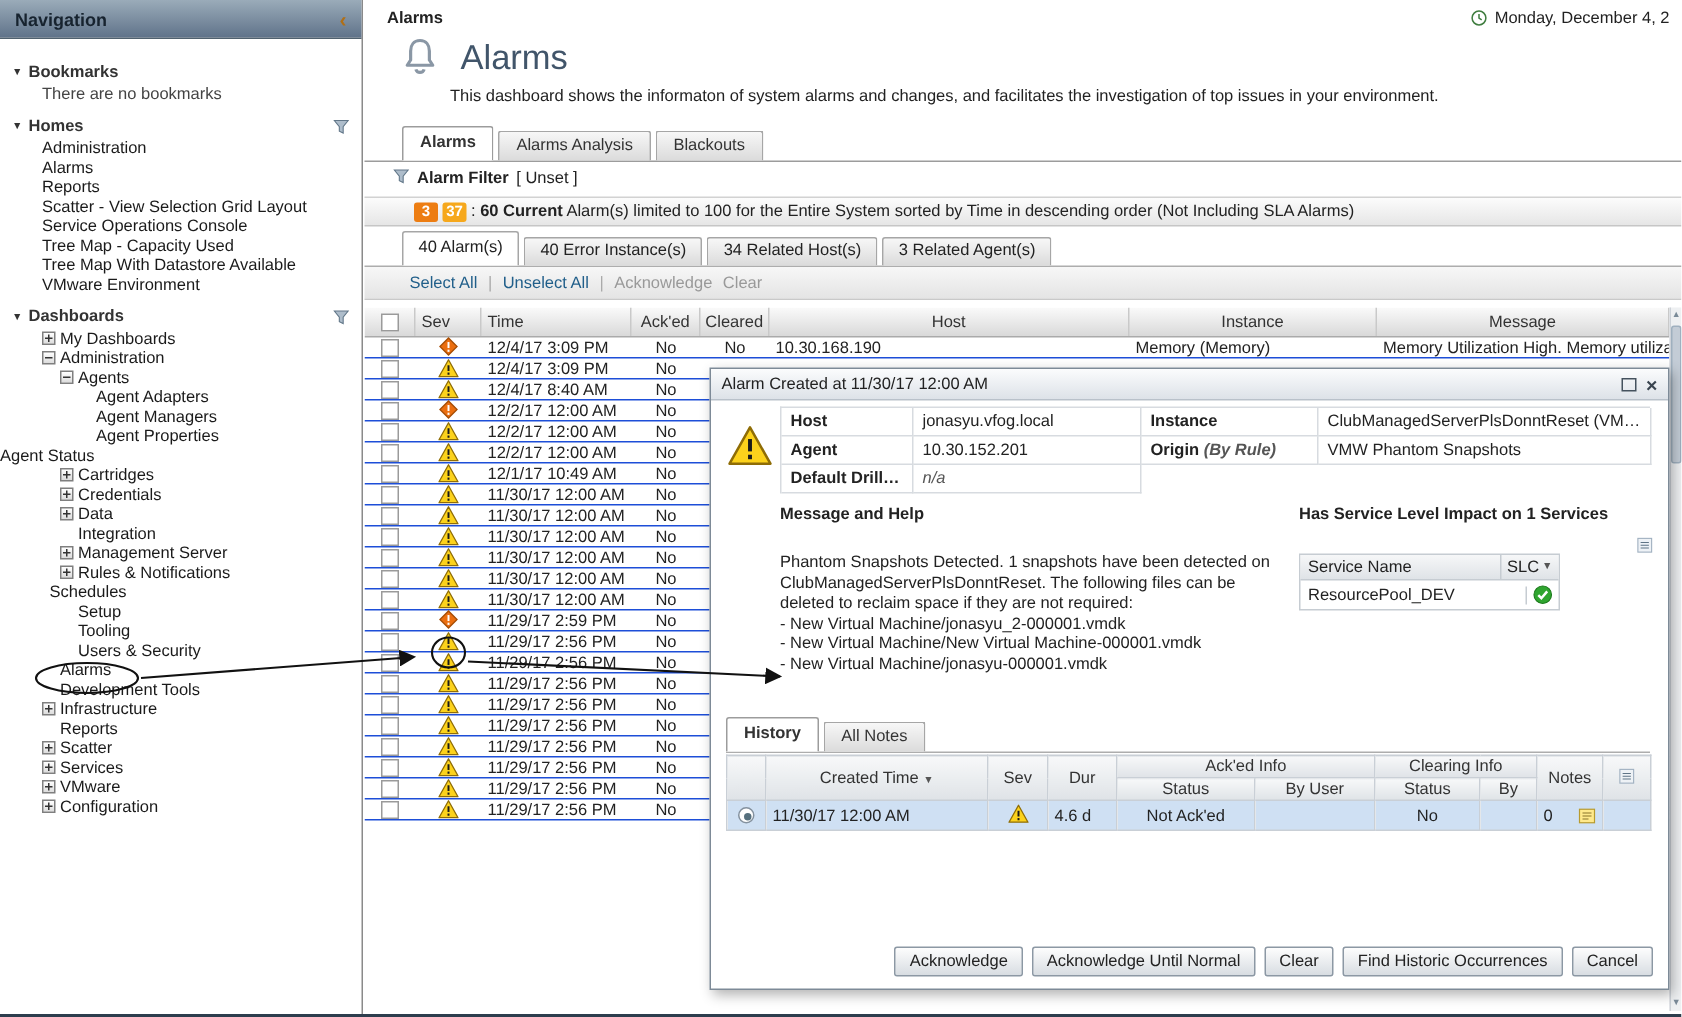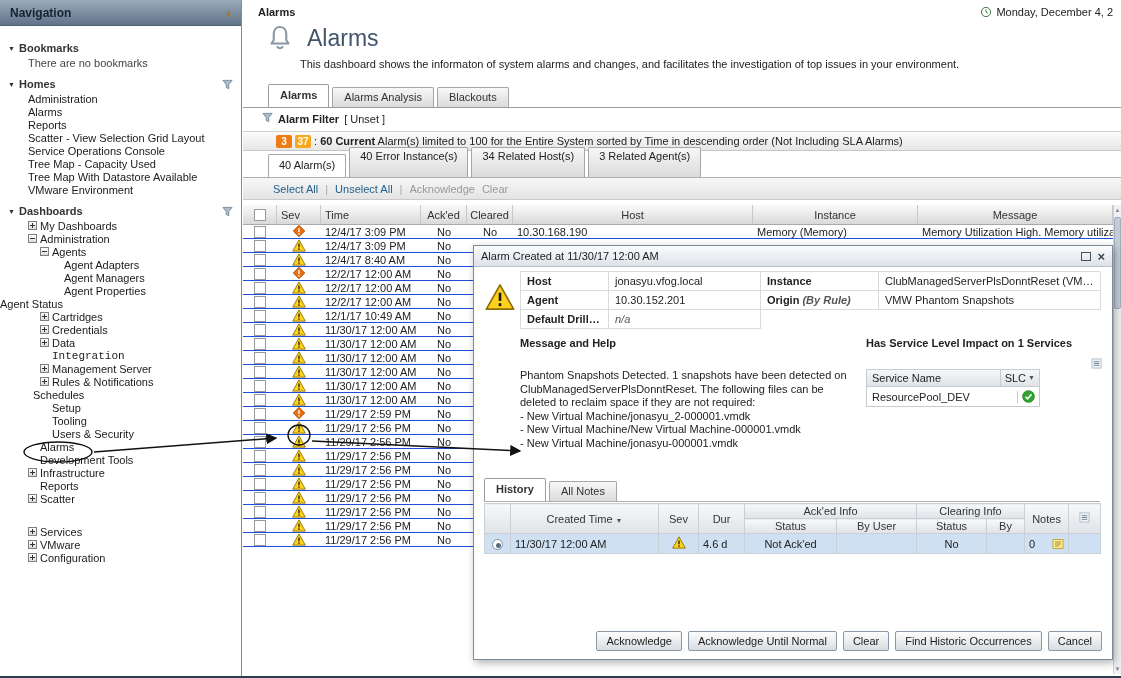--- a/index.html
+++ b/index.html
@@ -32,21 +32,21 @@
   #page-title { font-size:23px; color:#41556a; }
   #desc { margin:4px 0 0 57px; color:#222; }
   #tabs { display:flex; align-items:flex-end; margin-top:15px; padding-left:25px; border-bottom:1px solid #9c9c9c; height:23px; }
   .tab { height:20px; line-height:18px; padding:0 11px; margin-right:3px; border:1px solid #a6a6a6; border-bottom:none; border-radius:2px 2px 0 0; background:linear-gradient(#f7f7f7,#dbdbdb); color:#333; cursor:pointer; white-space:nowrap; }
   .tab.active { background:#fff; font-weight:bold; height:23px; line-height:21px; border-color:#9c9c9c; }
   #filter-row { height:21px; display:flex; align-items:center; gap:5px; padding-left:19px; }
   #filter-label { font-weight:bold; }
   #status-bar { margin-top:2px; height:20px; background:linear-gradient(#fcfcfc,#e6e6e6); border-top:1px solid #d2d2d2; border-bottom:1px solid #c6c6c6; display:flex; align-items:center; gap:3px; padding-left:33px; white-space:nowrap; overflow:hidden; }
   .badge { min-width:16px; height:13px; line-height:13px; text-align:center; font-weight:bold; font-size:10px; color:#fff; border-radius:2px; padding:0 2px; }
   #subtabs { display:flex; align-items:flex-end; margin-top:4px; padding-left:25px; border-bottom:1px solid #adadad; height:23px; }
-  .subtab { height:30px; line-height:17px; padding:0 10px; margin-right:3px; border:1px solid #a6a6a6; border-bottom:none; border-radius:2px 2px 0 0; background:linear-gradient(#f7f7f7,#dbdbdb); color:#222; cursor:pointer; white-space:nowrap; }
+  .subtab { height:19px; line-height:17px; padding:0 10px; margin-right:3px; border:1px solid #a6a6a6; border-bottom:none; border-radius:2px 2px 0 0; background:linear-gradient(#f7f7f7,#dbdbdb); color:#222; cursor:pointer; white-space:nowrap; }
   .subtab.active { background:#fff; height:23px; line-height:21px; }
   #list-toolbar { height:22px; background:linear-gradient(#f7f7f7,#e4e4e4); border-bottom:1px solid #c9c9c9; display:flex; align-items:center; padding-left:30px; gap:7px; }
   .tlink { color:#215f8a; cursor:pointer; }
   .tsep { color:#aaa; }
   .tdis { color:#999; }
 
   
   #alarm-table { position:absolute; left:0; top:205px; width:870px; bottom:2px; overflow:hidden; }
   .thead { display:flex; height:20px; background:linear-gradient(#fafafa,#d9d9d9); border-bottom:1px solid #aaa; }
   .th { display:flex; align-items:center; padding:0 4px; border-right:1px solid #c9c9c9; color:#333; overflow:hidden; }
@@ -191,21 +191,21 @@
         <span class="lbl">Cartridges</span>
       </div>
       <div class="tree-item" style="padding-left: 40px;">
         <span class="box plus"></span>
         <span class="lbl">Credentials</span>
       </div>
       <div class="tree-item" style="padding-left: 40px;">
         <span class="box plus"></span>
         <span class="lbl">Data</span>
       </div>
-      <div class="tree-item" style="padding-left: 52px; font-family: Liberation Mono, monospace;">
+      <div class="tree-item" style="padding-left: 52px;">
         <span class="lbl">Integration</span>
       </div>
       <div class="tree-item" style="padding-left: 40px;">
         <span class="box plus"></span>
         <span class="lbl">Management Server</span>
       </div>
       <div class="tree-item" style="padding-left: 40px;">
         <span class="box plus"></span>
         <span class="lbl">Rules &amp; Notifications</span>
       </div>
@@ -231,21 +231,21 @@
         <span class="box plus"></span>
         <span class="lbl">Infrastructure</span>
       </div>
       <div class="tree-item" style="padding-left: 40px;">
         <span class="lbl">Reports</span>
       </div>
       <div class="tree-item" style="padding-left: 28px;">
         <span class="box plus"></span>
         <span class="lbl">Scatter</span>
       </div>
-      <div class="tree-item" style="padding-left: 28px; margin-top: 20px;">
+      <div class="tree-item" style="padding-left: 28px;">
         <span class="box plus"></span>
         <span class="lbl">Services</span>
       </div>
       <div class="tree-item" style="padding-left: 28px;">
         <span class="box plus"></span>
         <span class="lbl">VMware</span>
       </div>
       <div class="tree-item" style="padding-left: 28px;">
         <span class="box plus"></span>
         <span class="lbl">Configuration</span>

